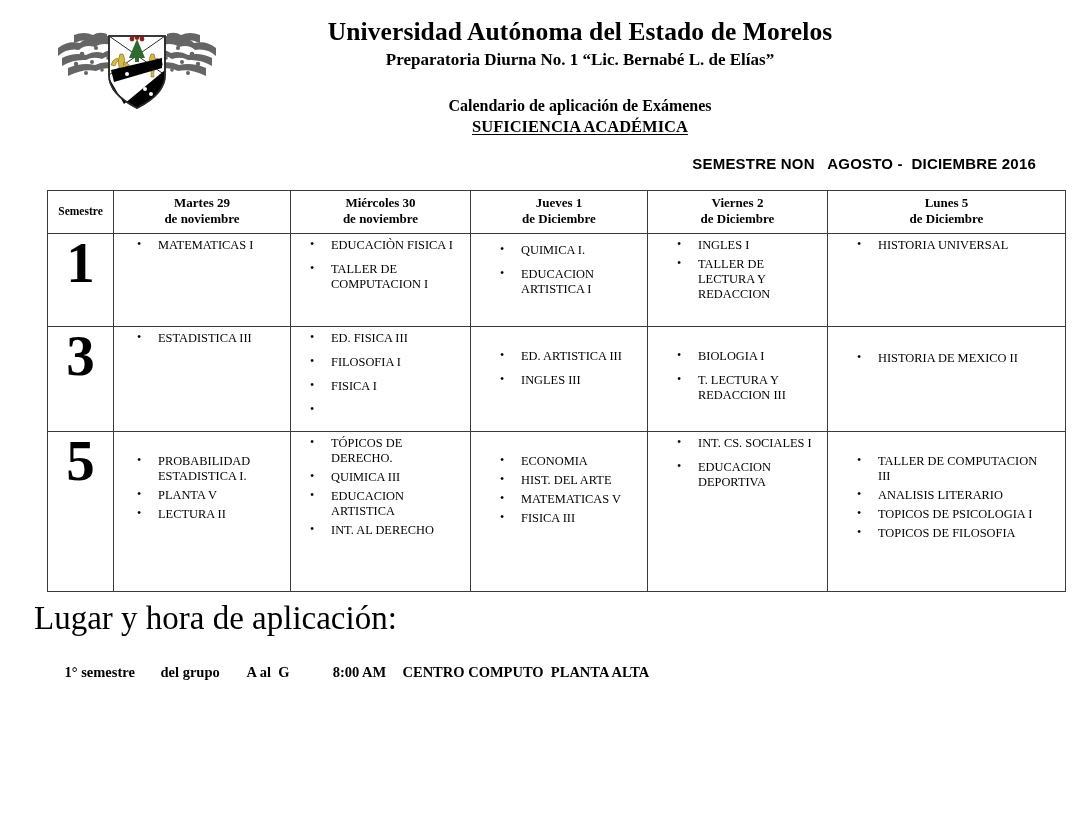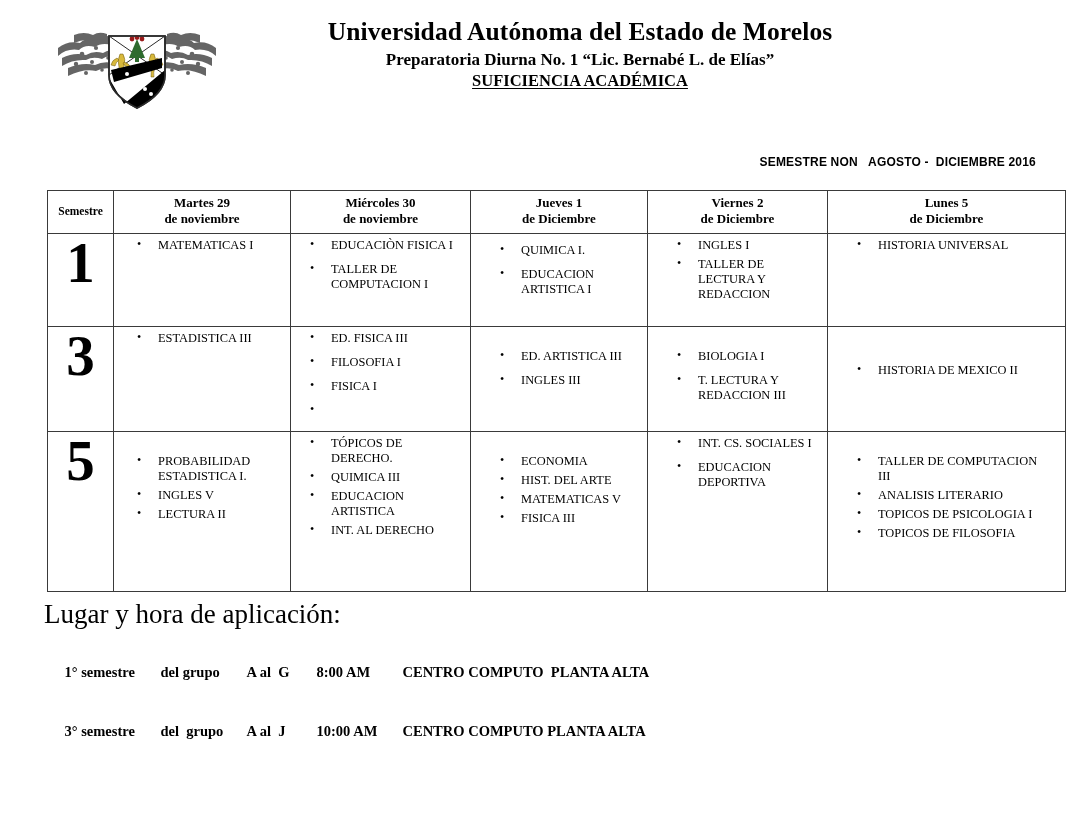--- a/index.html
+++ b/index.html
@@ -63,21 +63,21 @@
   .suficiencia-line span {
     text-decoration: underline;
     text-underline-offset: 2px;
   }
 
   .semestre-non {
     position: absolute;
     right: 44px;
     top: 155px;
     font-family: "Liberation Sans", "DejaVu Sans", sans-serif;
-    font-size: 12px;
+    font-size: 15px;
     font-weight: bold;
     letter-spacing: .2px;
     white-space: pre;
   }
 
   
   .table-wrap {
     position: absolute;
     left: 47px;
     top: 190px;
@@ -143,50 +143,50 @@
     left: 9px;
     top: -1px;
     font-size: 12px;
   }
   ul.subjects.tight li { margin-bottom: 4px; }
   ul.subjects.indent-a { padding-left: 14px; }
   ul.subjects.indent-b { padding-left: 20px; }
   ul.subjects.indent-c { padding-left: 10px; }
   ul.subjects.pad-lo { padding-top: 4px; }
   ul.subjects.pad-mid { padding-top: 22px; }
-  ul.subjects.pad-hi { padding-top: 36px; }
+  ul.subjects.pad-hi { padding-top: 24px; }
   .nowrapish { white-space: pre-line; }
 
   
   .lugar-title {
     position: absolute;
-    left: 44px;
+    left: 34px;
     top: 600px;
-    font-size: 27px;
+    font-size: 33px;
     line-height: 1.1;
   }
   .times {
     position: absolute;
     left: 50px;
     top: 650px;
     font-size: 14.5px;
     font-weight: bold;
     line-height: 1.0;
   }
   .time-row {
     display: block;
     white-space: pre;
     margin-bottom: 2px;
   }
   .time-row.gap-1 { margin-top: 16px; }
   .time-row.gap-2 { margin-top: 34px; }
   .t-sem   { display: inline-block; width: 96px; }
   .t-grp   { display: inline-block; width: 86px; }
   .t-range { display: inline-block; width: 70px; }
-  .t-time  { display: inline-block; width: 86px; }
+  .t-time  { display: inline-block; width: 86px; text-align: center; }
   .t-place { display: inline-block; }
 </style>
 </head>
 <body>
 
 <div class="header">
 
   <div class="crest">
     <svg viewBox="0 0 170 96" width="170" height="96" xmlns="http://www.w3.org/2000/svg">
 
@@ -248,20 +248,21 @@
         <circle cx="93" cy="71" r="2"></circle>
         <circle cx="99" cy="76" r="2"></circle>
       </g>
       <path d="M57 18 L113 18 L113 57 Q113 76 85 90 Q57 76 57 57 Z" fill="none" stroke="#2b2b2b" stroke-width="1.6"></path>
     </svg>
   </div>
 
   <div class="titles">
     <div class="univ-title">Universidad Autónoma del Estado de Morelos</div>
     <div class="prepa-title">Preparatoria Diurna No. 1 “Lic. Bernabé L. de Elías”</div>
+    <div class="calendar-line">Calendario de aplicación de Exámenes</div>
     <div class="suficiencia-line"><span> SUFICIENCIA ACADÉMICA</span></div>
   </div>
 </div>
 
 <div class="semestre-non">SEMESTRE NON   AGOSTO -  DICIEMBRE 2016</div>
 
 <div class="table-wrap">
   <table class="sched">
     <thead>
       <tr>
@@ -360,21 +361,21 @@
           </ul>
         </td>
       </tr>
 
       <tr class="row5">
         <td class="sem-cell">5</td>
         <td>
           <ul class="subjects tight indent-a pad-mid">
             <li class="nowrapish">PROBABILIDAD
  ESTADISTICA  I.</li>
-            <li class="nowrapish">INGLES  V</li>
+            <li class="nowrapish">PLANTA  V</li>
             <li class="nowrapish">LECTURA II</li>
           </ul>
         </td>
         <td>
           <ul class="subjects tight indent-c pad-lo">
             <li class="nowrapish">TÓPICOS DE
 DERECHO.</li>
             <li class="nowrapish">QUIMICA III</li>
             <li class="nowrapish">EDUCACION
 ARTISTICA</li>
@@ -409,19 +410,16 @@
     </tbody>
   </table>
 </div>
 
 <div class="lugar-title">Lugar y hora de aplicación:</div>
 
 <div class="times">
   <div class="time-row">
     <span class="t-sem">1° semestre</span><span class="t-grp">del grupo</span><span class="t-range">A al  G</span><span class="t-time">8:00 AM</span><span class="t-place">CENTRO COMPUTO  PLANTA ALTA</span>
   </div>
-  <div class="time-row gap-1">
-    <span class="t-sem">3° semestre</span><span class="t-grp">del  grupo</span><span class="t-range">A al  J</span><span class="t-time">10:00 AM</span><span class="t-place">CENTRO COMPUTO PLANTA ALTA</span>
-  </div>
   <div class="time-row gap-2">
     
   </div>
 </div>
 
 </body></html>

